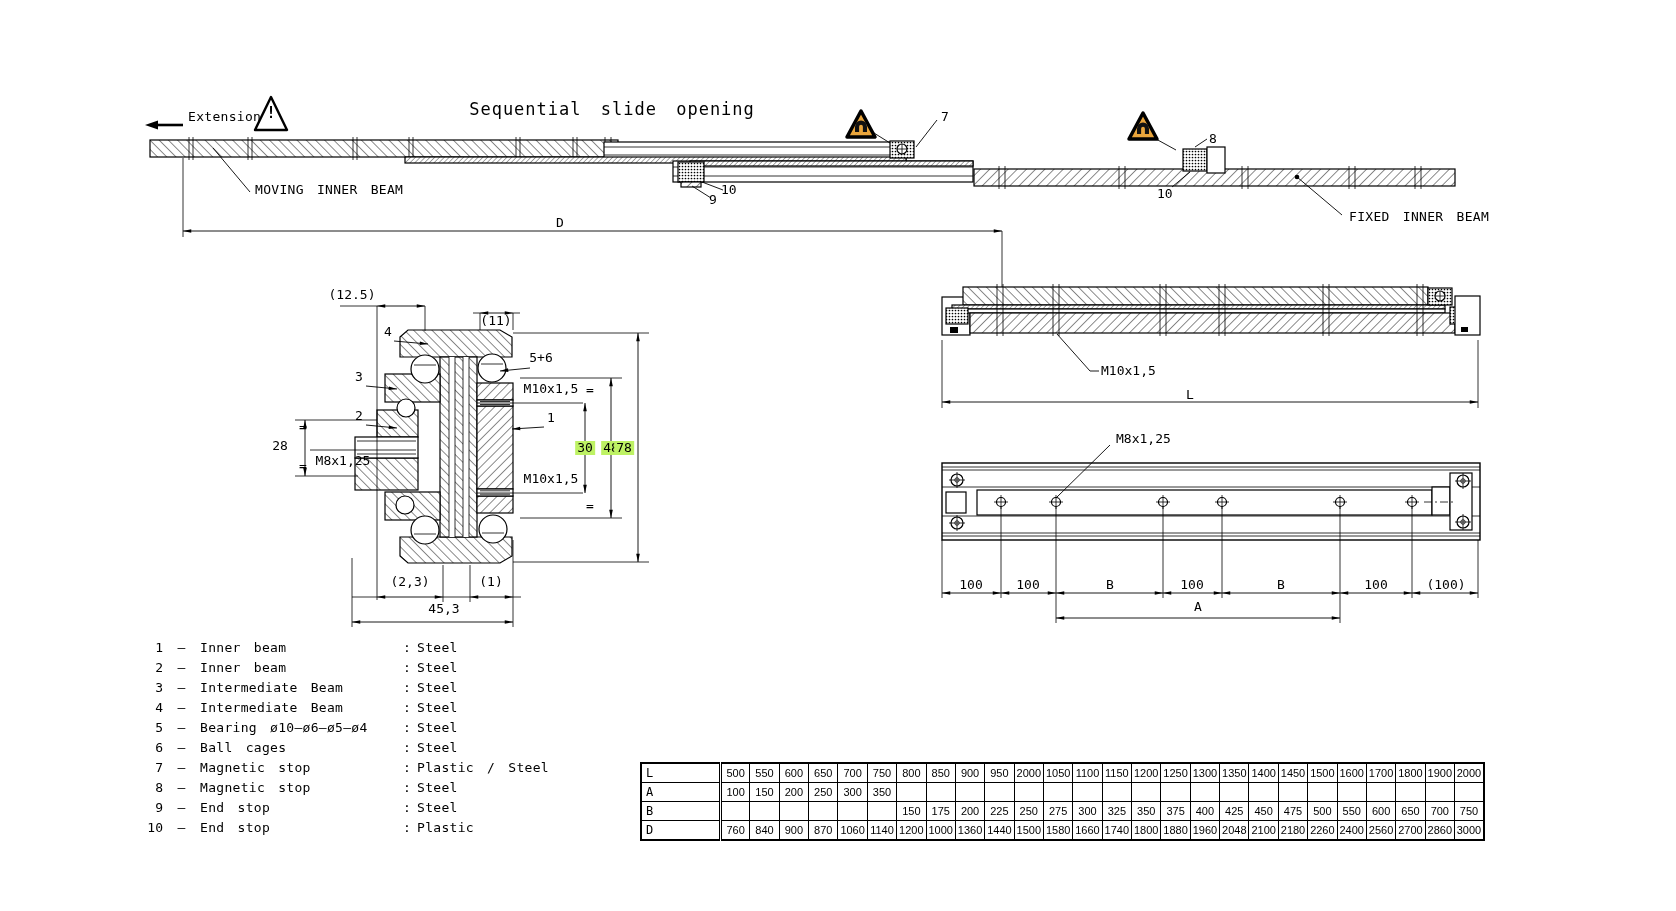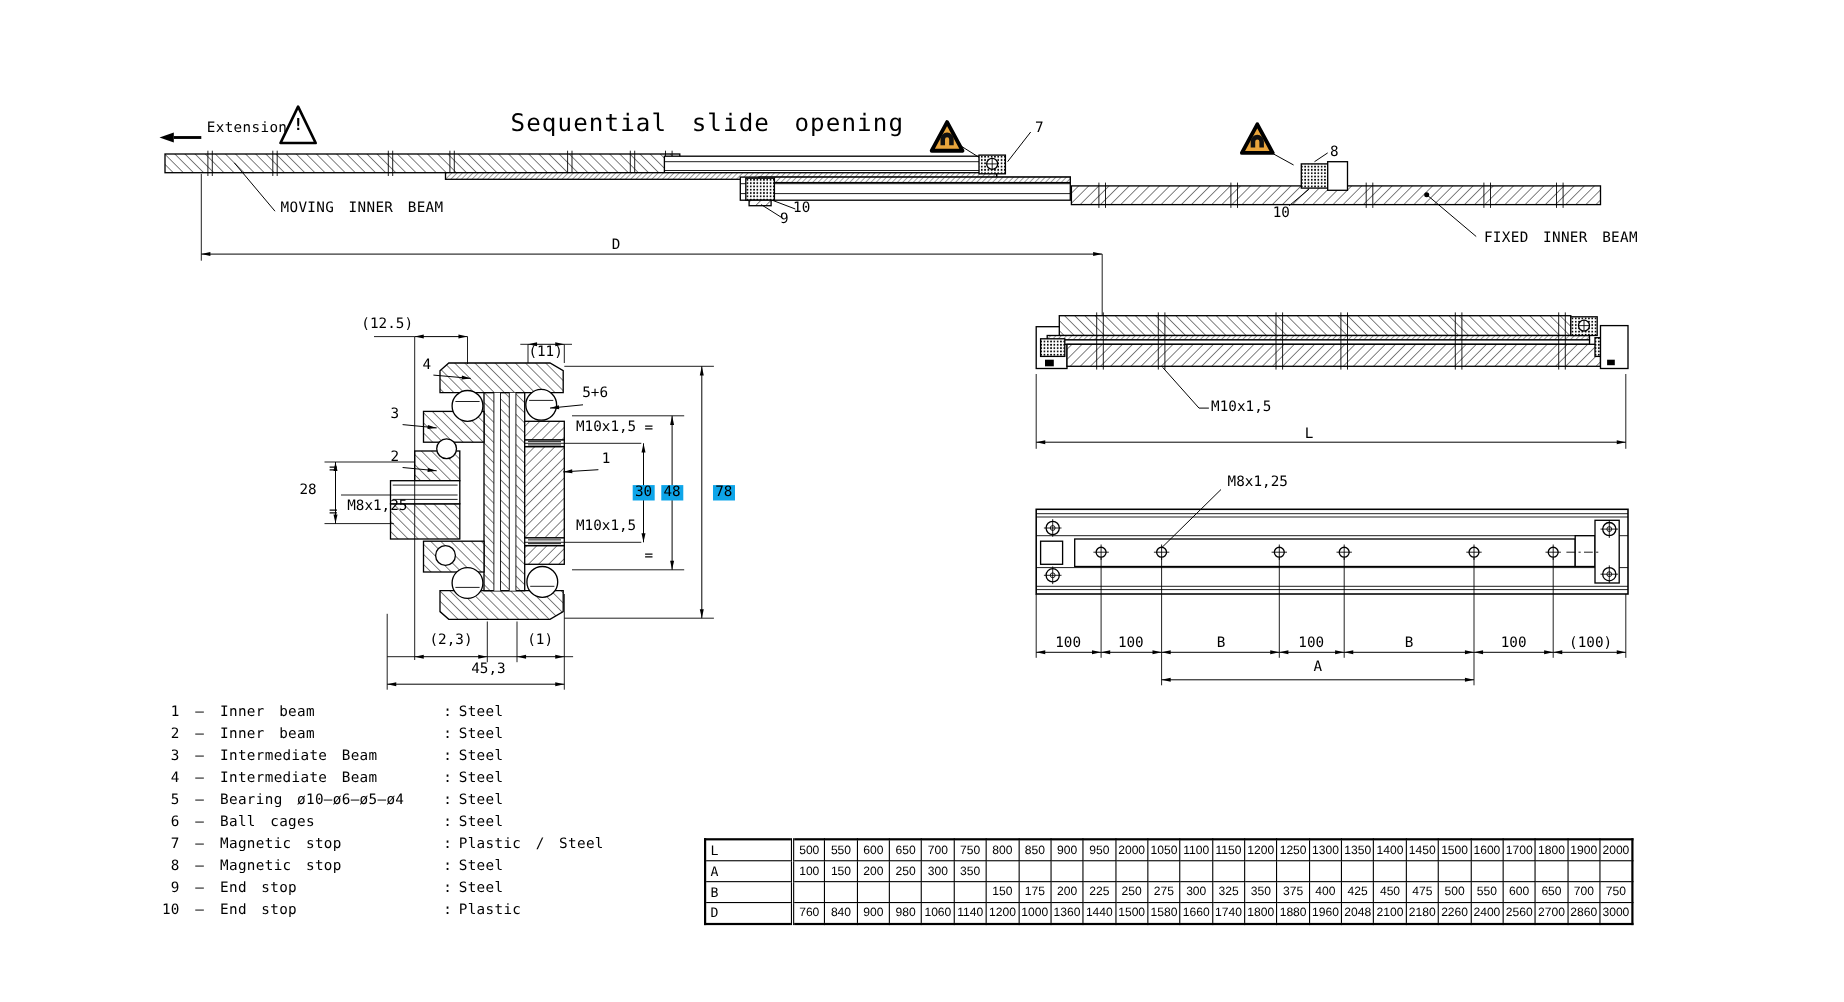--- a/index.html
+++ b/index.html
@@ -5,23 +5,23 @@
   html,body{margin:0;padding:0;background:#ffffff;}
   #stage{position:relative;width:1676px;height:911px;background:#ffffff;overflow:hidden;
          font-family:"DejaVu Sans Mono",monospace;color:#000;}
   svg{position:absolute;left:0;top:0;}
   .obj{stroke:#000;stroke-width:1.2;}
   .thin{stroke:#000;stroke-width:0.8;fill:none;}
   .dim{stroke:#000;stroke-width:0.9;fill:none;}
   .lead{stroke:#000;stroke-width:0.9;fill:none;}
   .lbl{position:absolute;font:13px "DejaVu Sans Mono",monospace;white-space:nowrap;line-height:1.05;text-align:center;}
   .c{transform:translateX(-50%);}
-  .bg{background:#0ea5e9;padding:0 2px;}
+  .bg{background:#bef264;padding:0 2px;}
   .cad{letter-spacing:0.3px;word-spacing:5px;}
-  .title{font-size:22px;letter-spacing:1px;word-spacing:8px;margin-left:31px;}
+  .title{font-size:17px;letter-spacing:1px;word-spacing:8px;}
   .bang{font-size:15px;font-weight:bold;}
   
   .parts{position:absolute;left:143px;top:637px;}
   .prow{display:grid;grid-template-columns:20px 37px 203px 14px auto;height:20px;align-items:center;
         font:13px "DejaVu Sans Mono",monospace;word-spacing:4px;}
   .pnum{text-align:right;}
   .pdash{text-align:center;}
   
   .sizes{position:absolute;left:640px;top:762px;}
   .sizes table{border-collapse:collapse;table-layout:fixed;width:845px;border:2px solid #000;
@@ -264,21 +264,21 @@
 <span class="lbl c" style="left:541px;top:351px;">5+6</span>
 <span class="lbl c" style="left:359px;top:370px;">3</span>
 <span class="lbl c" style="left:359px;top:409px;">2</span>
 <span class="lbl c" style="left:551px;top:411px;">1</span>
 <span class="lbl c" style="left:551px;top:382px;">M10x1,5</span>
 <span class="lbl" style="left:586px;top:383px;">=</span>
 <span class="lbl c" style="left:551px;top:472px;">M10x1,5</span>
 <span class="lbl" style="left:586px;top:499px;">=</span>
 <span class="lbl c bg" style="left:585px;top:441px;">30</span>
 <span class="lbl c bg" style="left:611px;top:441px;">48</span>
-<span class="lbl c bg" style="left:658px;top:441px;">78</span>
+<span class="lbl c bg" style="left:624px;top:441px;">78</span>
 <span class="lbl c" style="left:280px;top:439px;">28</span>
 <span class="lbl c" style="left:303px;top:420px;">=</span>
 <span class="lbl c" style="left:303px;top:459px;">=</span>
 <span class="lbl c" style="left:343px;top:454px;">M8x1,25</span>
 <span class="lbl c" style="left:410px;top:575px;">(2,3)</span>
 <span class="lbl c" style="left:491px;top:575px;">(1)</span>
 <span class="lbl c" style="left:444px;top:602px;">45,3</span>
 
 <div class="parts">
 
@@ -446,21 +446,21 @@
             <td>650</td>
             <td>700</td>
             <td>750</td>
           </tr>
       <tr>
         <td class="rl">D</td>
 
       <td>760</td>
             <td>840</td>
             <td>900</td>
-            <td>980</td>
+            <td>870</td>
             <td>1060</td>
             <td>1140</td>
             <td>1200</td>
             <td>1000</td>
             <td>1360</td>
             <td>1440</td>
             <td>1500</td>
             <td>1580</td>
             <td>1660</td>
             <td>1740</td>

